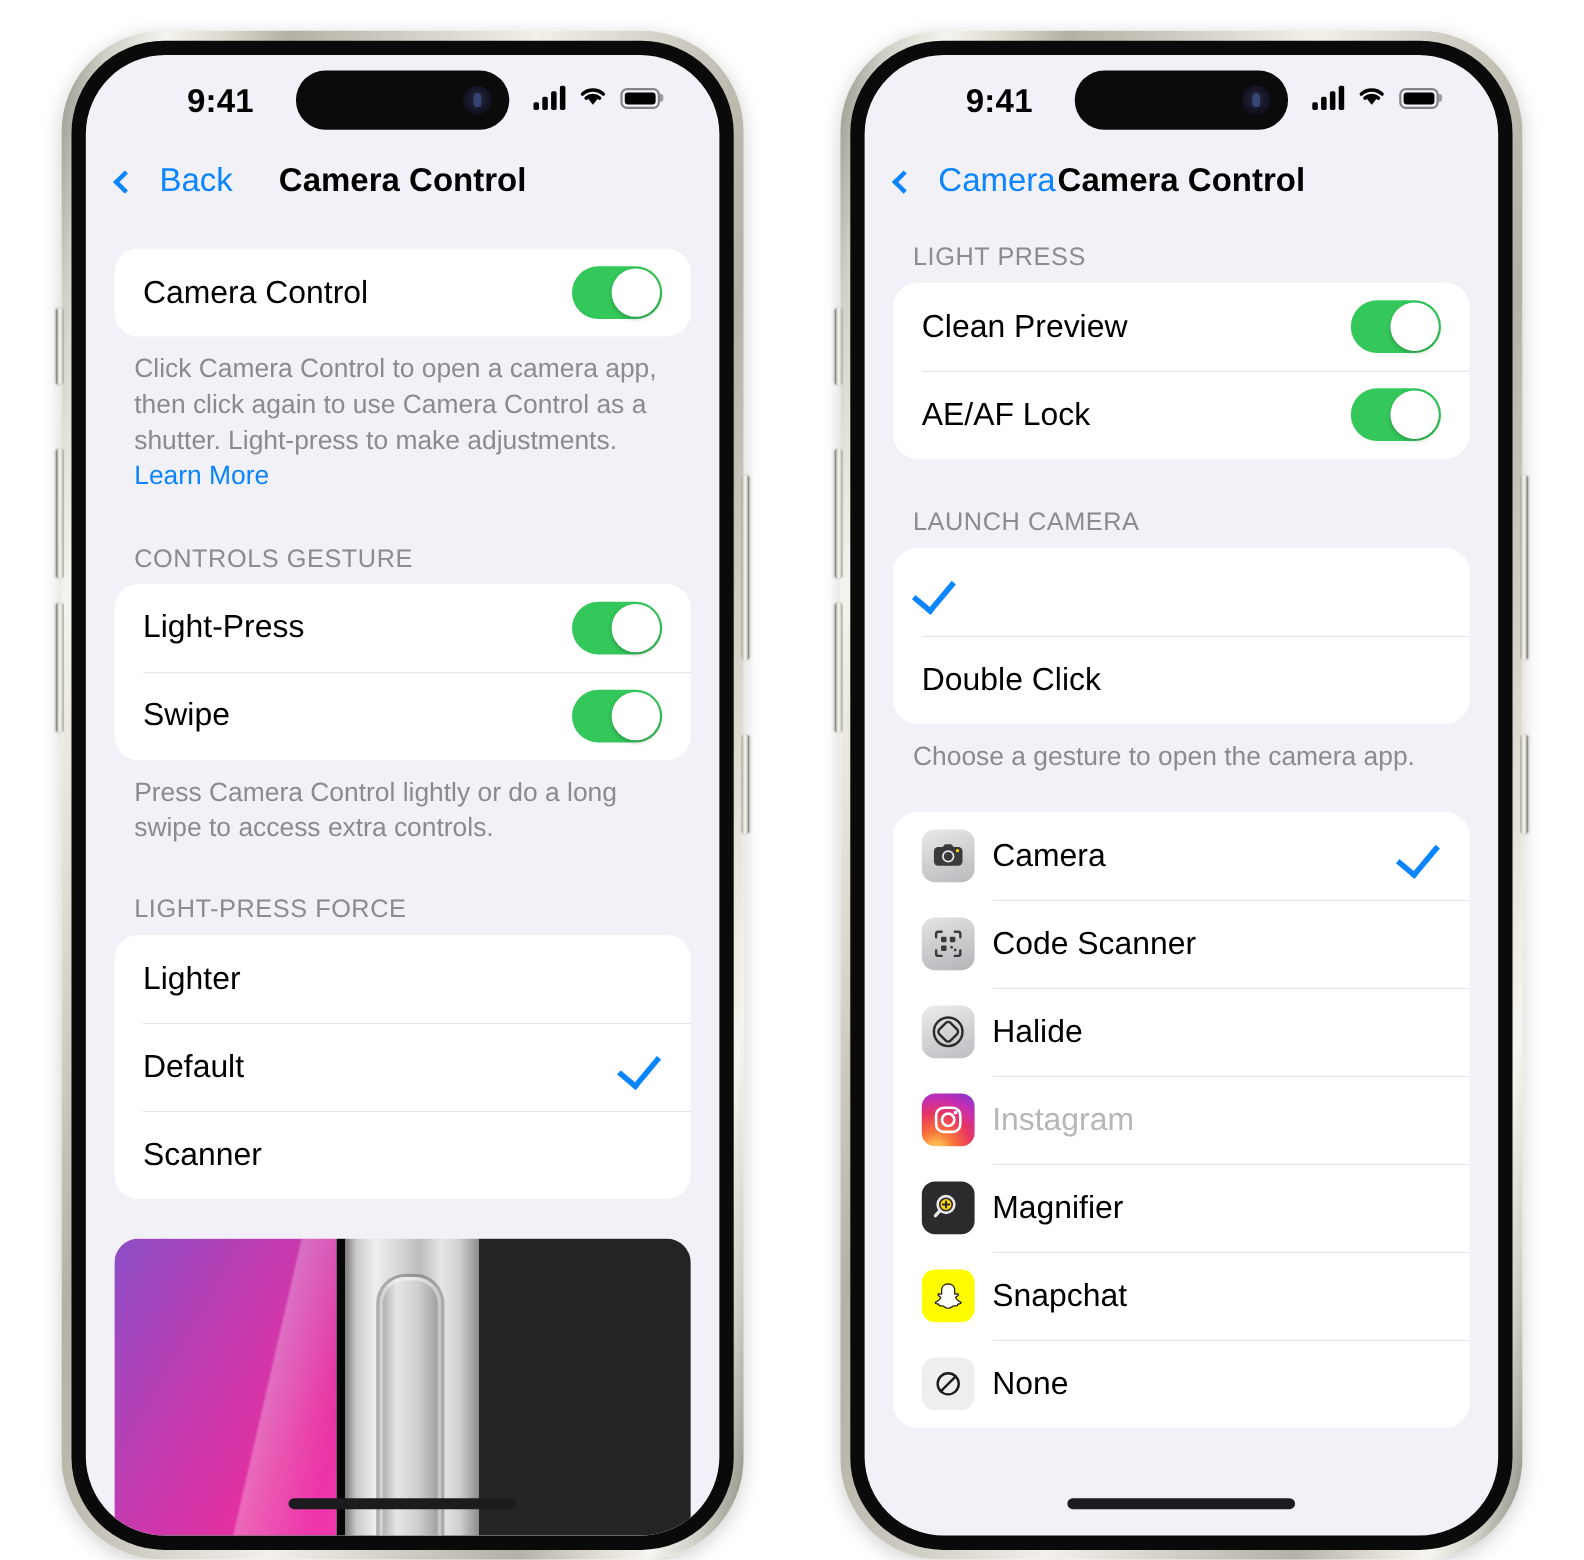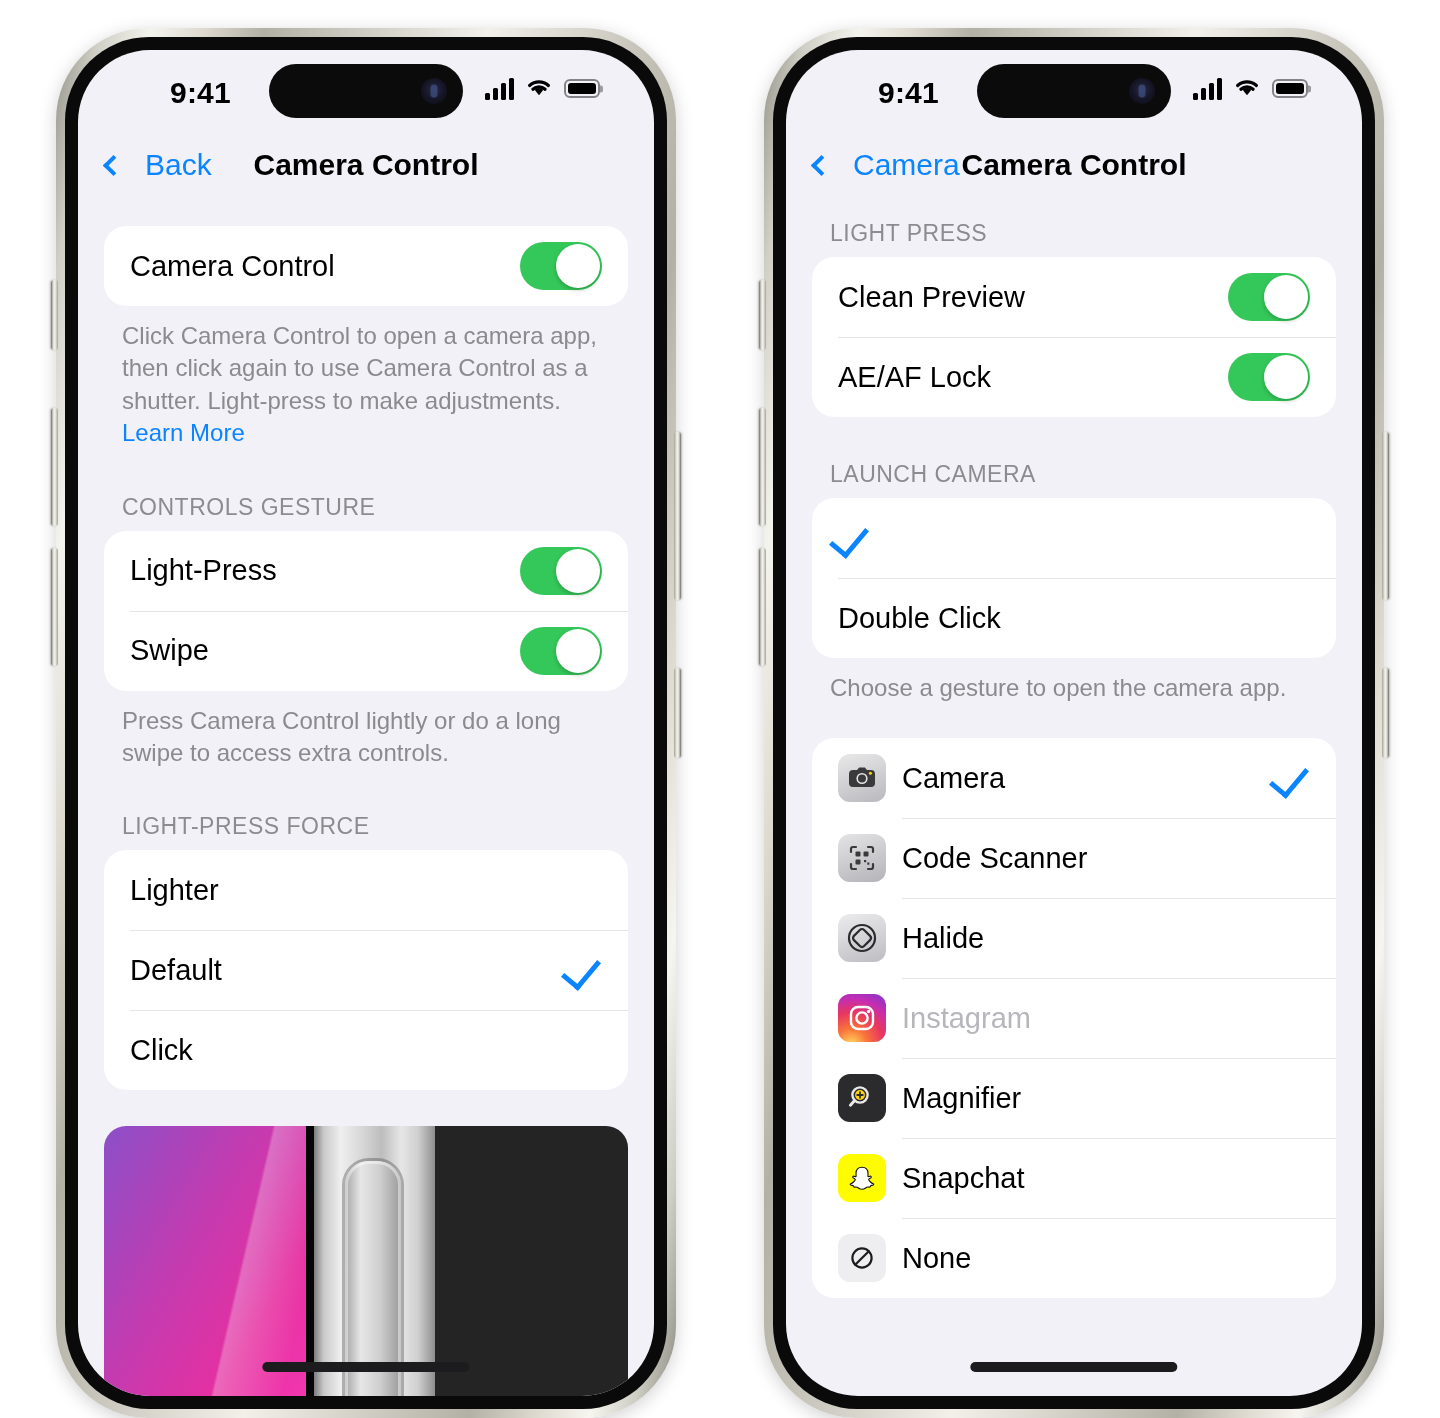--- a/index.html
+++ b/index.html
@@ -450,21 +450,21 @@
 
         <div class="card">
           <div class="row">
             <span class="row-label">Lighter</span>
           </div>
           <div class="row">
             <span class="row-label">Default</span>
             <span class="checkmark"></span>
           </div>
           <div class="row">
-            <span class="row-label">Click</span>
+            <span class="row-label">Scanner</span>
           </div>
         </div>
 
         <div class="photo">
           <div class="ph-pink"></div>
           <div class="ph-gap"></div>
           <div class="ph-metal">
             <div class="ph-button"></div>
           </div>
           <div class="ph-black"></div>

